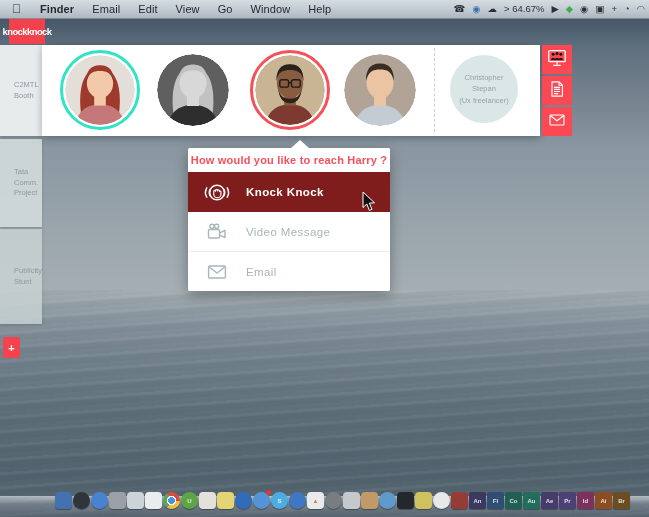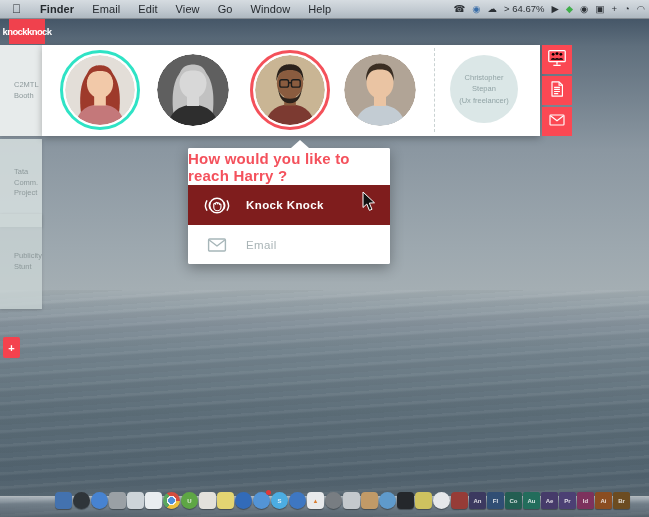--- a/index.html
+++ b/index.html
@@ -23,43 +23,43 @@
   
   #logo{position:absolute;left:9px;top:19px;width:36px;height:25px;background:#f0414d;color:#fff;
     z-index:41;display:flex;flex-direction:row;align-items:center;justify-content:center;
     font-size:9.5px;font-weight:bold;line-height:1.04;letter-spacing:-0.6px;}
   
   .side-sec{position:absolute;left:0;width:42px;box-sizing:border-box;color:#8d999b;
     font-size:7.5px;line-height:1.4;display:flex;align-items:center;z-index:20;
     padding:4px 4px 4px 14px;box-shadow:0 1px 3px rgba(0,0,0,.15);}
   #side-1{top:45px;height:91px;background:#e7ebeb;}
   #side-2{top:139px;height:88px;background:rgba(212,221,221,.88);}
-  #side-3{top:214px;height:95px;background:rgba(204,214,214,.78);}
+  #side-3{top:229px;height:95px;background:rgba(204,214,214,.78);}
   #add-btn{position:absolute;left:3px;top:337px;width:17px;height:21px;background:#f4424e;border-radius:2px;
     color:#fff;font-size:11px;font-weight:bold;display:flex;align-items:center;justify-content:center;z-index:20;}
   
   #teambar{position:absolute;left:42px;top:45px;width:498px;height:91px;background:#fff;
     box-shadow:0 2px 7px rgba(0,0,0,.28);z-index:21;}
   .avatar-wrap{position:absolute;border-radius:50%;background:#fff;overflow:hidden;z-index:23;}
   .avatar-wrap svg{display:block;border-radius:50%;}
   #divider{position:absolute;left:434px;top:48px;height:84px;border-left:1px dashed #c9d2d2;z-index:22;}
   #pending{position:absolute;left:450px;top:55px;width:68px;height:68px;border-radius:50%;
     display:flex;flex-direction:column;align-items:center;justify-content:center;z-index:23;
     font-size:7.5px;color:#92a4a6;line-height:1.5;text-align:center;}
   
   .action-btn{position:absolute;left:542px;width:30px;height:29px;background:#fb4853;z-index:22;
     display:flex;align-items:center;justify-content:center;}
   .action-btn svg{stroke:#fff;fill:none;stroke-width:1.4;}
   
   #popup{position:absolute;left:188px;top:148px;width:202px;z-index:30;background:#fff;border-radius:2px;
     box-shadow:0 4px 14px rgba(0,0,0,.32);}
   #popup-arrow{position:absolute;left:103px;top:-8px;width:0;height:0;
     border-left:9px solid transparent;border-right:9px solid transparent;border-bottom:8px solid #fff;}
-  #popup-title{height:37px;display:flex;align-items:center;justify-content:center;
-    color:#f4515c;font-size:15px;font-weight:bold;letter-spacing:.2px;border-radius:2px 2px 0 0;background:#fff;}
+  #popup-title{height:24px;display:flex;align-items:center;justify-content:center;
+    color:#f4515c;font-size:11px;font-weight:bold;letter-spacing:.2px;border-radius:2px 2px 0 0;background:#fff;}
   .popup-row{height:39px;display:flex;align-items:center;background:#fff;}
   .popup-row + .popup-row{border-top:1px solid #ececec;}
   .popup-row .ico{width:58px;display:flex;align-items:center;justify-content:center;}
   .popup-row .ico svg{stroke:#a7b6b9;fill:none;stroke-width:1.4;}
   .popup-row .lbl{font-size:11.5px;color:#a9b4b6;letter-spacing:.4px;}
   .popup-row.active{height:40px;background:#7f1d1d;border-top:none;}
   .popup-row.active + .popup-row{border-top:none;}
   .popup-row.active .lbl{color:#fff;font-weight:bold;}
   .popup-row.active .ico svg{stroke:#fff;}
   #popup .last{border-radius:0 0 2px 2px;}
@@ -217,20 +217,28 @@
   <div id="popup">
     <div id="popup-arrow"></div>
     <div id="popup-title">How would you like to reach Harry ?</div>
     <div class="popup-row active">
       <span class="ico">
           <svg width="30" height="25" viewBox="0 0 28 24">
             <use href="#icon-knock"></use>
           </svg>
         </span>
       <span class="lbl">Knock Knock</span>
+    </div>
+    <div class="popup-row">
+      <span class="ico">
+          <svg width="24" height="24" viewBox="0 0 24 24">
+            <use href="#icon-video"></use>
+          </svg>
+        </span>
+      <span class="lbl">Video Message</span>
     </div>
     <div class="popup-row last">
       <span class="ico">
           <svg width="24" height="24" viewBox="0 0 24 24">
             <use href="#icon-email"></use>
           </svg>
         </span>
       <span class="lbl">Email</span>
     </div>
   </div>

